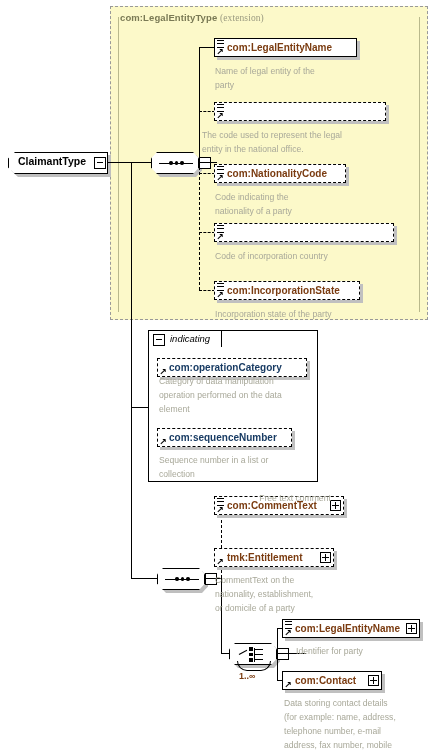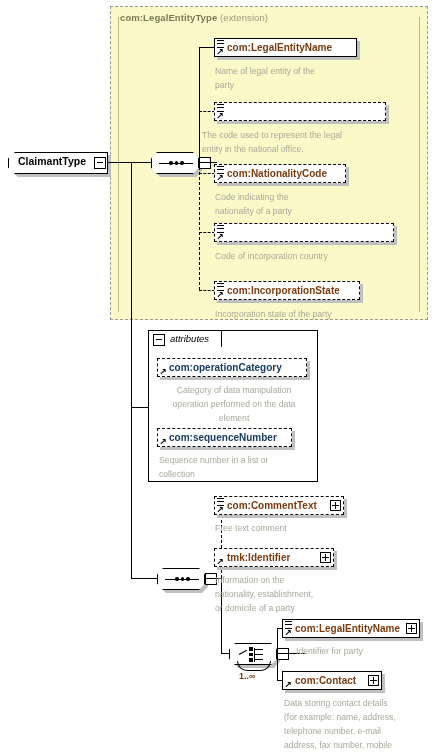--- a/index.html
+++ b/index.html
@@ -11,21 +11,21 @@
 
   
   #ext-group{
     left:110px;top:6px;width:318px;height:314px;
     background:#fcf9c9;border:1px dashed #999999;box-sizing:border-box;
   }
   #ext-label{
     left:120px;top:12px;font-size:9.5px;font-weight:bold;color:#7a7a55;
     letter-spacing:.1px;white-space:nowrap;
   }
-  #ext-label .kind{font-weight:normal;color:#9a9a80;}
+  #ext-label .kind{font-weight:normal;color:#9a9a80;font-family:Liberation Serif, serif;}
   #ext-inner-left{left:118px;top:17px;width:0;height:295px;border-left:1px solid #b9b98c;}
   #ext-inner-right{left:419px;top:17px;width:0;height:295px;border-left:1px solid #b9b98c;}
 
   
   .ln-h{background:#000000;height:1px;}
   .ln-v{background:#000000;width:1px;}
   .dl-h{border-top:1px dashed #000000;height:0;}
   .dl-v{border-left:1px dashed #000000;width:0;}
 
   
@@ -200,27 +200,27 @@
   <span class="gl-lines"></span>
   <span class="gl-arrow">↗</span>
   <span>com:IncorporationState</span>
 </div>
 <div class="abs anno" style="left:215px;top:307px;width:180px;">Incorporation state of the party</div>
 
 <div class="abs" id="attr-panel"></div>
 <div class="abs" id="attr-tab"></div>
 <div class="abs" id="attr-tab-cover"></div>
 <div class="minus-btn abs" id="attr-minus"></div>
-<div class="abs" id="attr-tab-label">attributes</div>
+<div class="abs" id="attr-tab-label">indicating</div>
 
 <div class="abs ebox opt attr" style="left:157px;top:358px;width:150px;">
   <span class="gl-arrow">↗</span>
   <span>com:operationCategory</span>
 </div>
-<div class="abs anno" style="left:159px;top:383px;width:150px;text-align:center;">Category of data manipulation
+<div class="abs anno" style="left:159px;top:374px;width:150px;">Category of data manipulation
 operation performed on the data
 element</div>
 
 <div class="abs ebox opt attr" style="left:157px;top:428px;width:135px;">
   <span class="gl-arrow">↗</span>
   <span>com:sequenceNumber</span>
 </div>
 <div class="abs anno" style="left:159px;top:453px;width:150px;">Sequence number in a list or
 collection</div>
 
@@ -241,28 +241,28 @@
 <div class="abs dl-h" style="left:221px;top:557px;width:14px;"></div>
 <div class="abs ln-v" style="left:221px;top:578px;height:75px;"></div>
 <div class="abs ln-h" style="left:221px;top:653px;width:9px;"></div>
 
 <div class="abs ebox opt" style="left:214px;top:496px;width:130px;">
   <span class="gl-lines"></span>
   <span class="gl-arrow">↗</span>
   <span>com:CommentText</span>
   <span class="plus"></span>
 </div>
-<div class="abs anno" style="left:215px;top:521px;width:160px;">Free text comment</div>
+<div class="abs anno" style="left:215px;top:491px;width:160px;text-align:center;">Free text comment</div>
 
 <div class="abs ebox opt" style="left:214px;top:548px;width:120px;">
   <span class="gl-arrow">↗</span>
-  <span>tmk:Identifier</span>
+  <span>tmk:Entitlement</span>
   <span class="plus"></span>
 </div>
-<div class="abs anno" style="left:215px;top:573px;width:160px;">Information on the
+<div class="abs anno" style="left:215px;top:573px;width:160px;">CommentText on the
 nationality, establishment,
 or domicile of a party</div>
 
 <div class="comp-wrap" style="left:229px;top:643px;width:64px;height:40px;">
   <div class="comp-shadow"></div>
   <div class="comp">
     <div class="cho-line"></div>
     <div class="cho-bar"></div>
     <div class="cho-stub" style="top:5px;width:9px;"></div>
     <div class="cho-stub" style="top:10px;width:9px;"></div>

